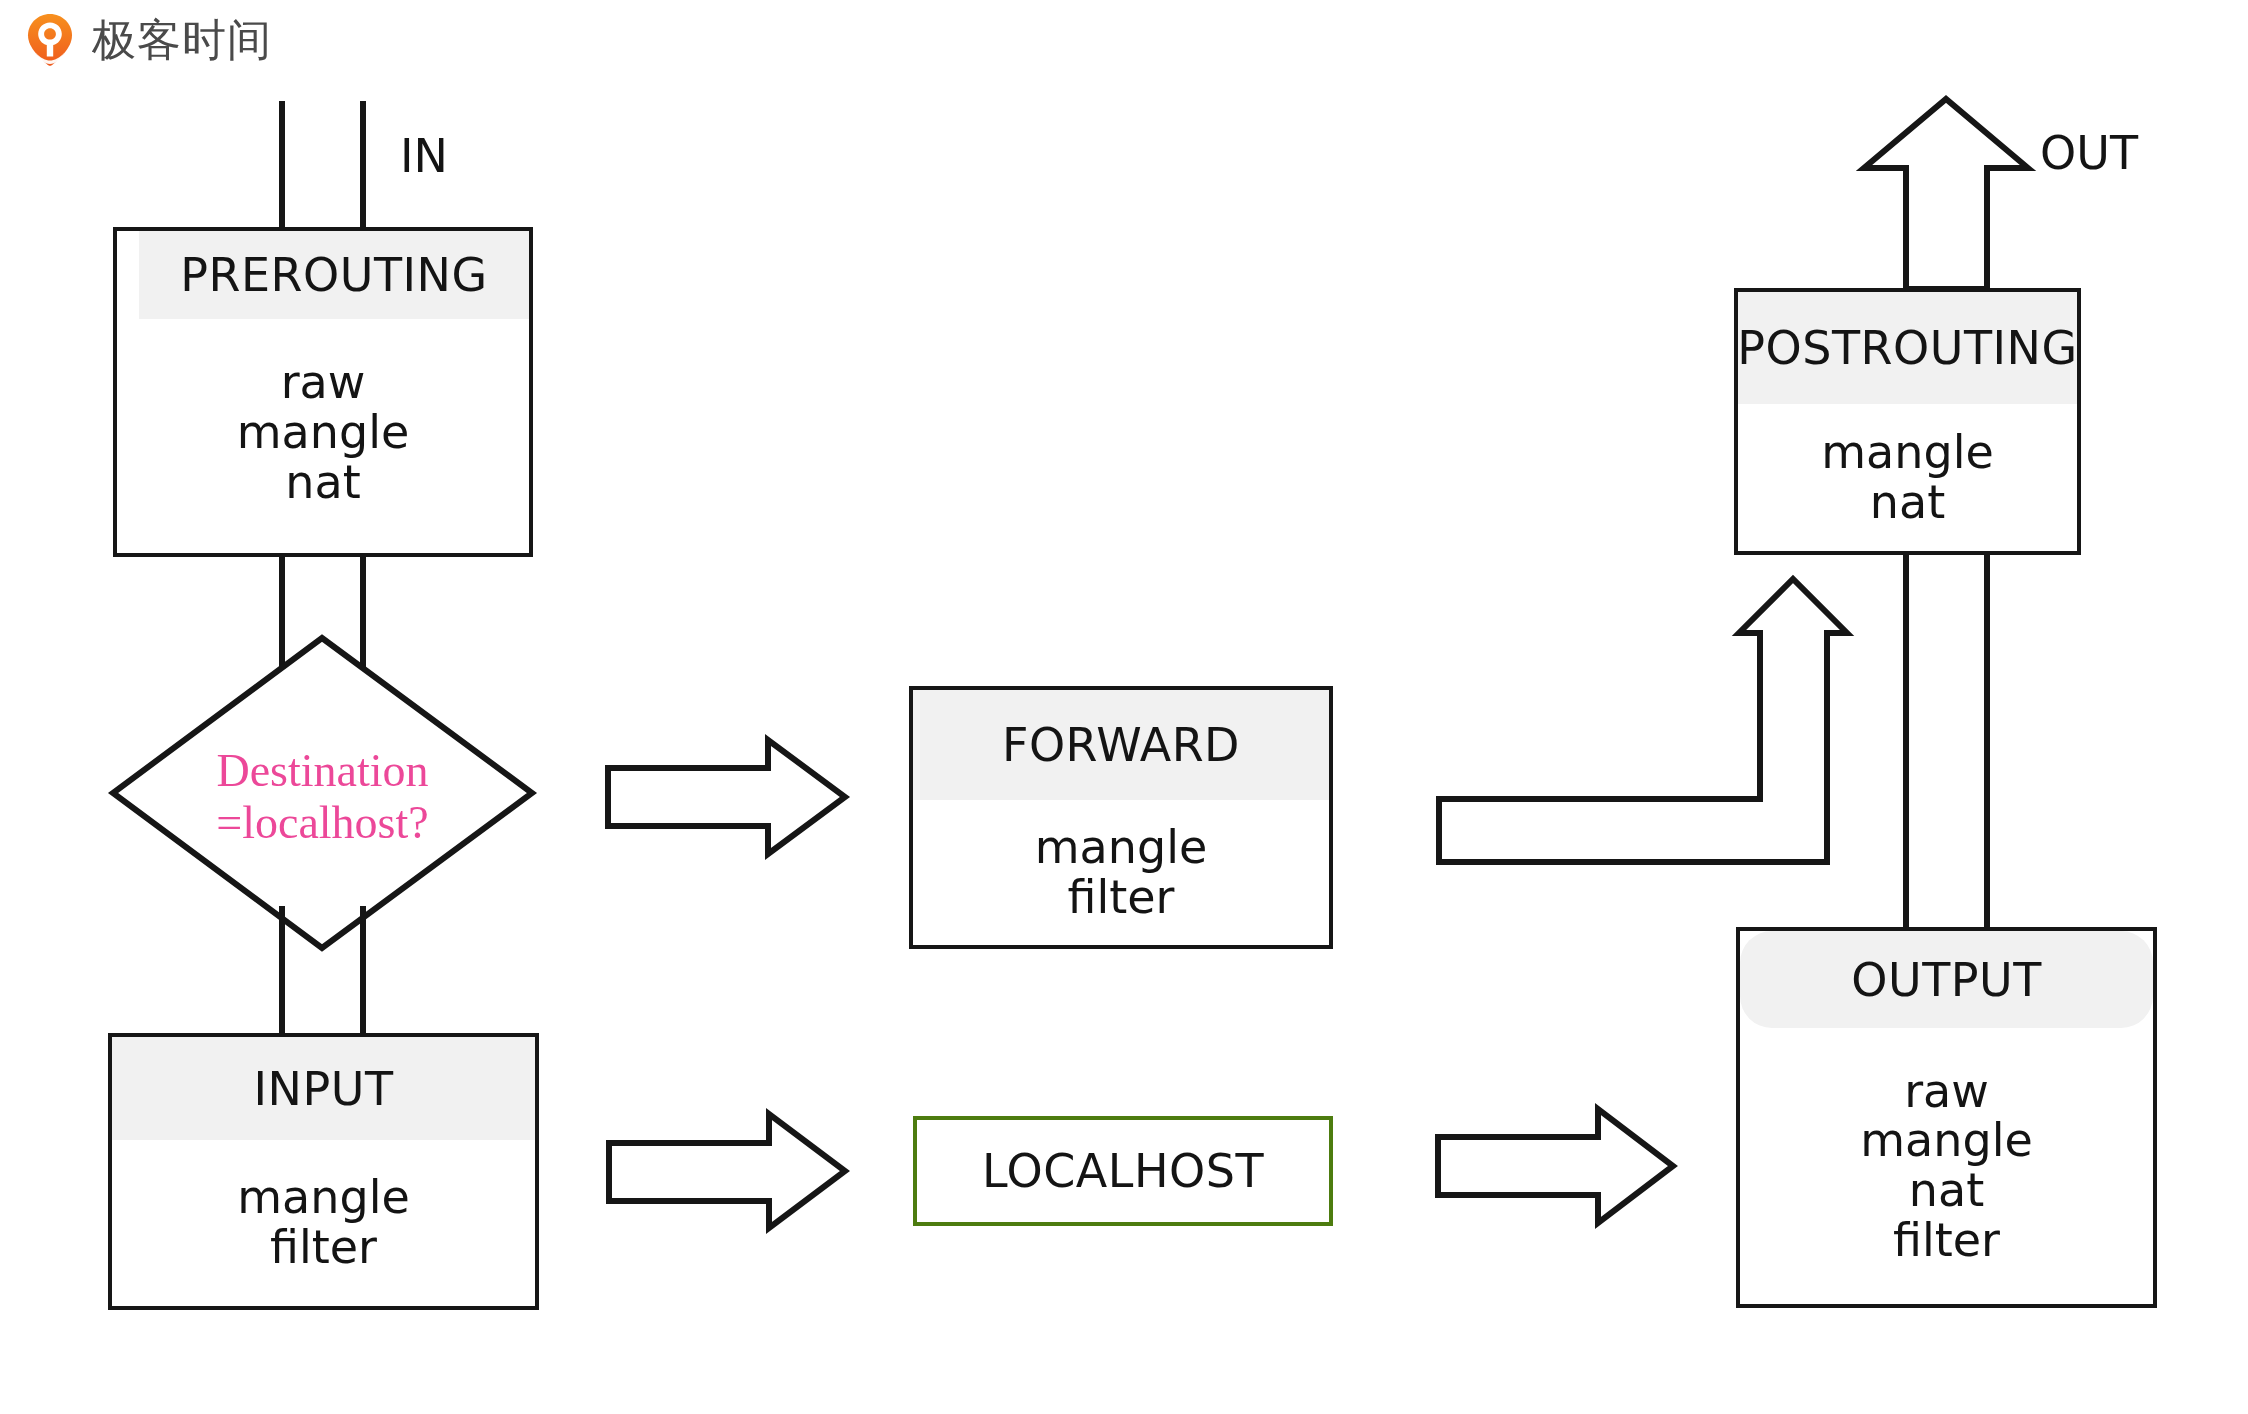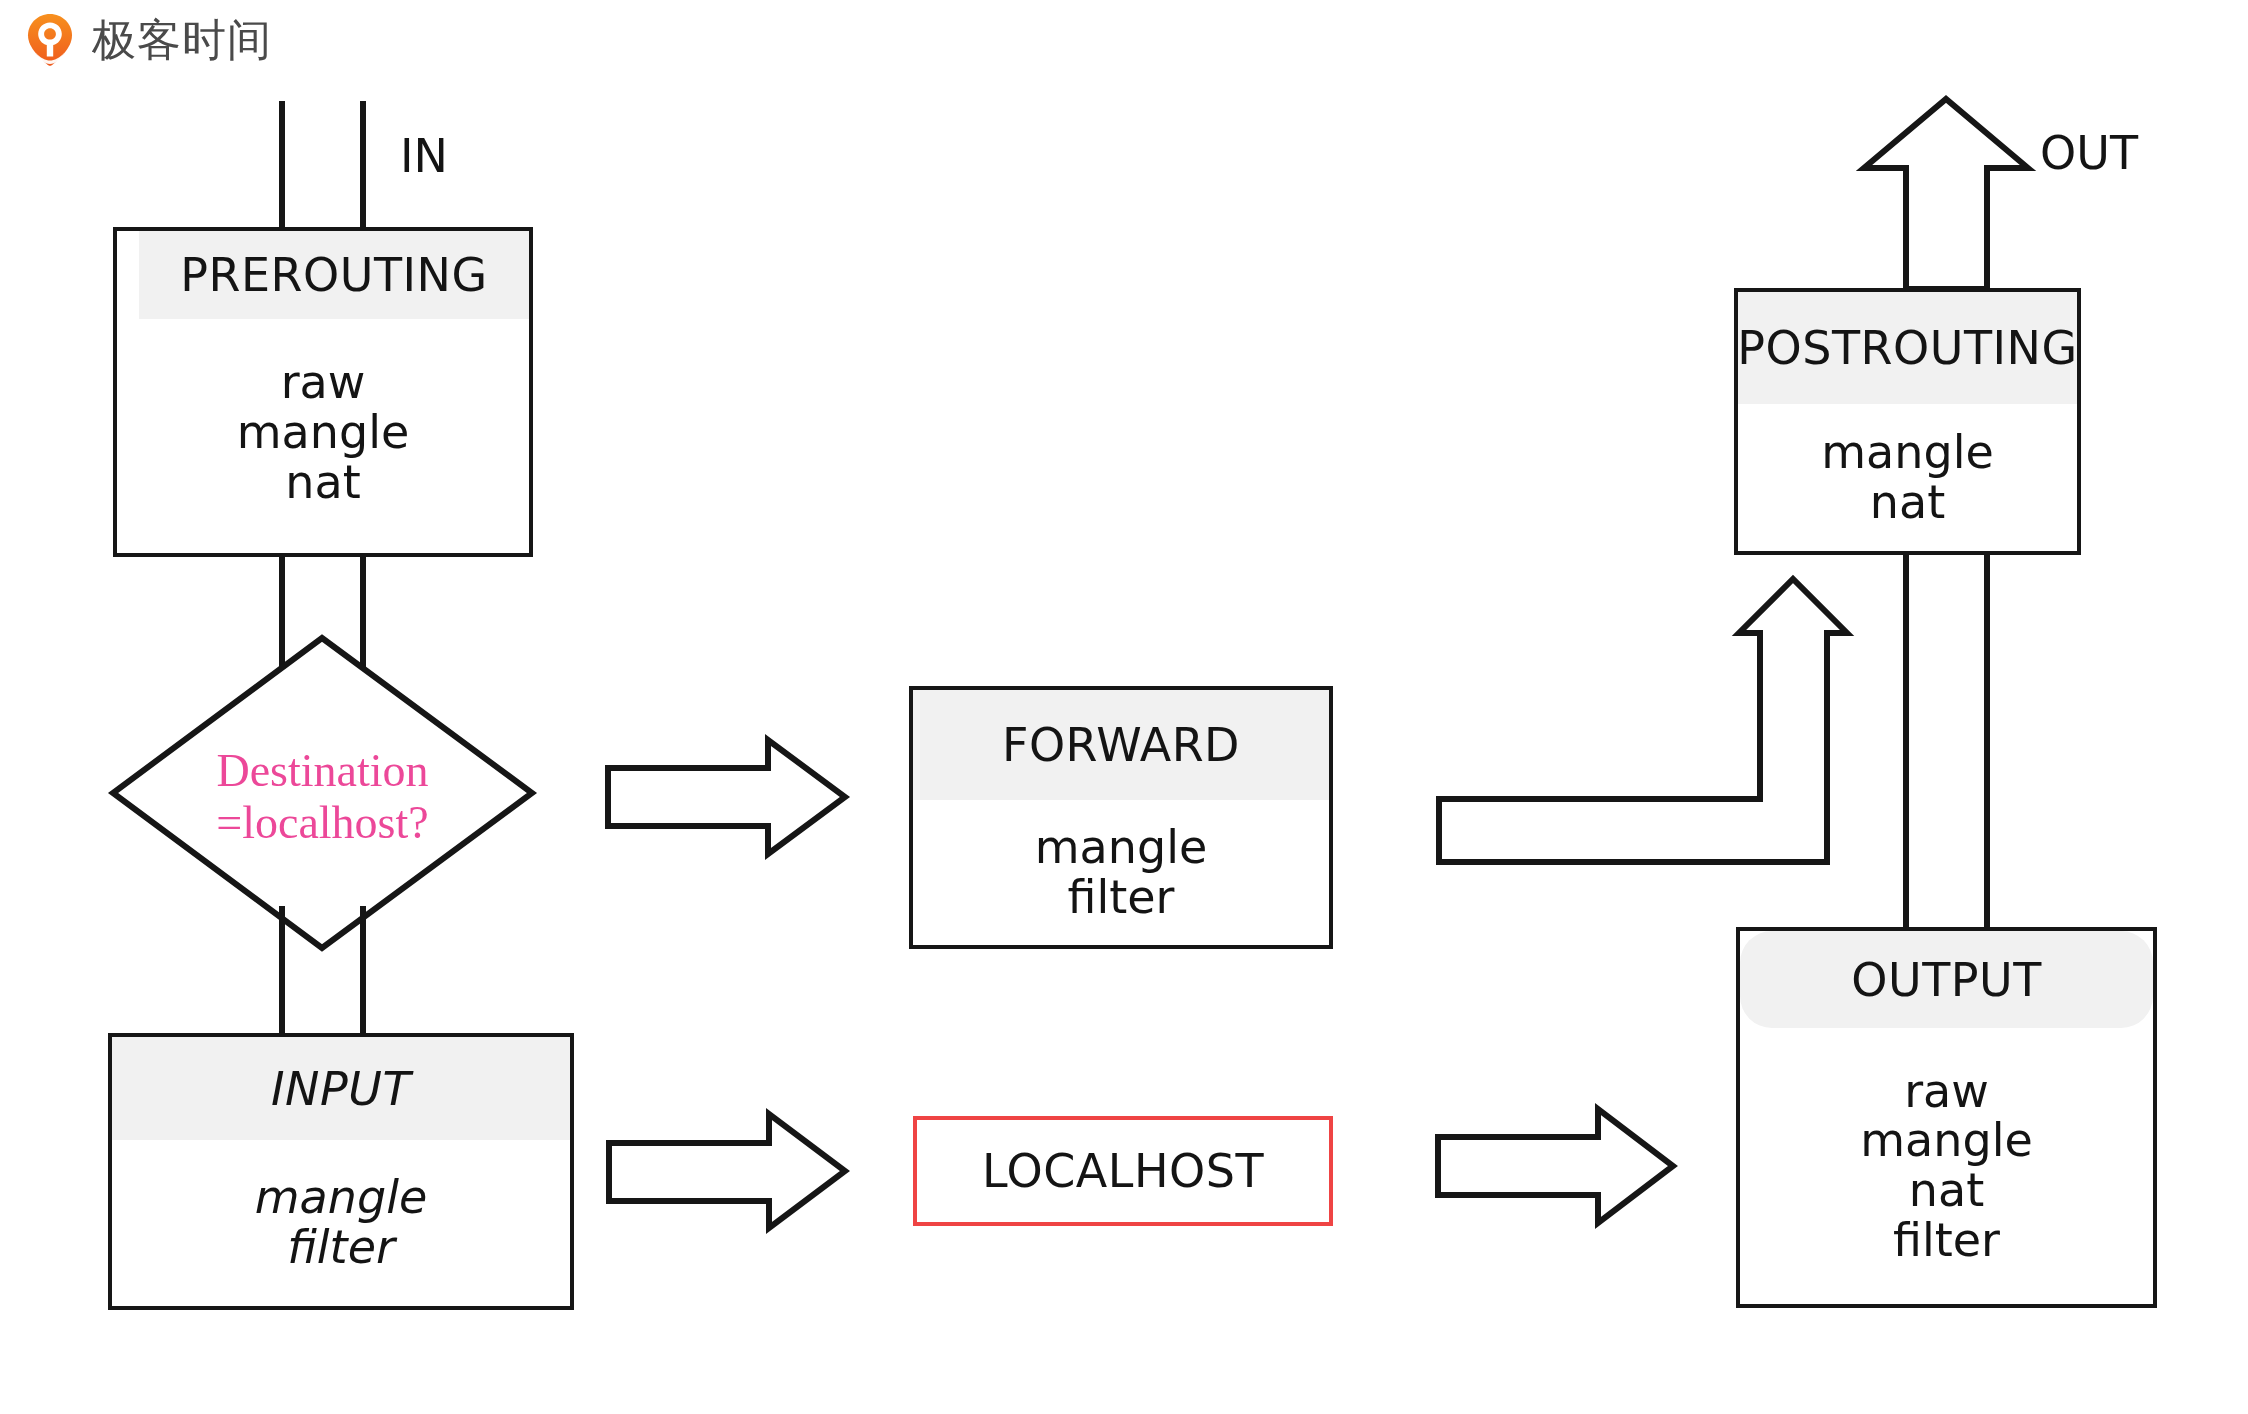--- a/index.html
+++ b/index.html
@@ -76,21 +76,21 @@
   }
   .fbox-row {
     font-size: 46px;
     color: #141414;
     line-height: 1.08;
     white-space: nowrap;
   }
   .plainbox {
     position: absolute;
     box-sizing: border-box;
-    border: 4px solid #ef4444;
+    border: 4px solid #4d7c0f;
     background: #ffffff;
     display: flex;
     align-items: center;
     justify-content: center;
   }
   .plainbox-label {
     font-size: 46px;
     color: #141414;
     letter-spacing: 0.5px;
     white-space: nowrap;
@@ -196,21 +196,21 @@
     <div class="fbox-head" style="height:88px;margin-left:22px;">
       <span class="fbox-head-label">PREROUTING</span>
     </div>
     <div class="fbox-body" style="padding-bottom:6px;">
       <div class="fbox-row">raw</div>
       <div class="fbox-row">mangle</div>
       <div class="fbox-row">nat</div>
     </div>
   </div>
 
-  <div class="fbox" style="left:108px; top:1033px; width:466px; height:277px;font-style:italic;">
+  <div class="fbox" style="left:108px; top:1033px; width:431px; height:277px;">
     <div class="fbox-head" style="height:103px;">
       <span class="fbox-head-label">INPUT</span>
     </div>
     <div class="fbox-body">
       <div class="fbox-row">mangle</div>
       <div class="fbox-row">filter</div>
     </div>
   </div>
 
   <div class="fbox" style="left:909px; top:686px; width:424px; height:263px;">

